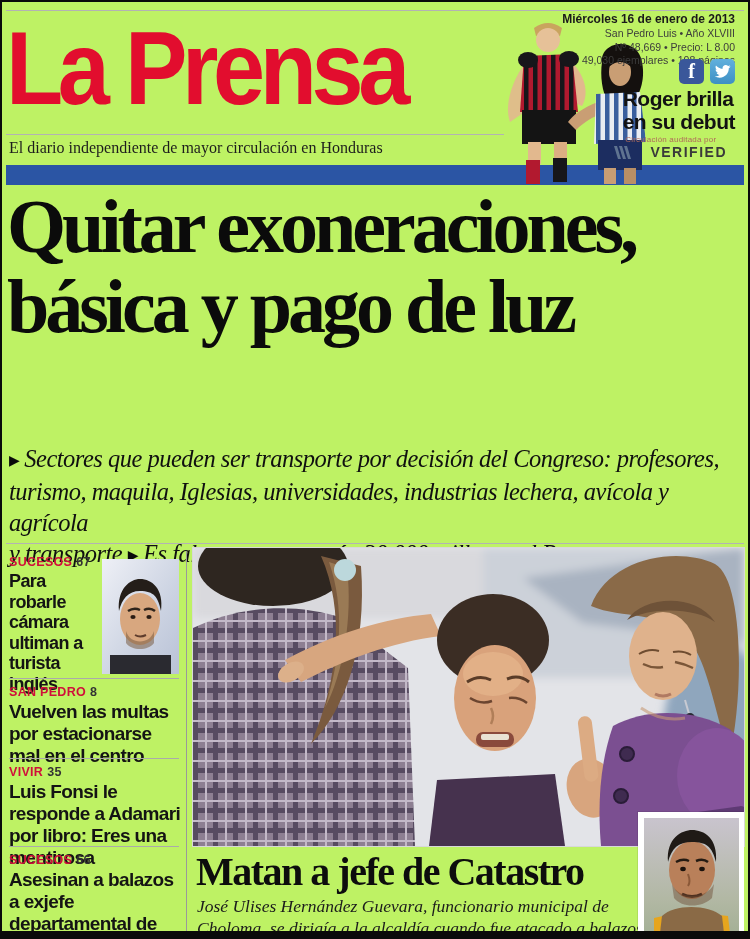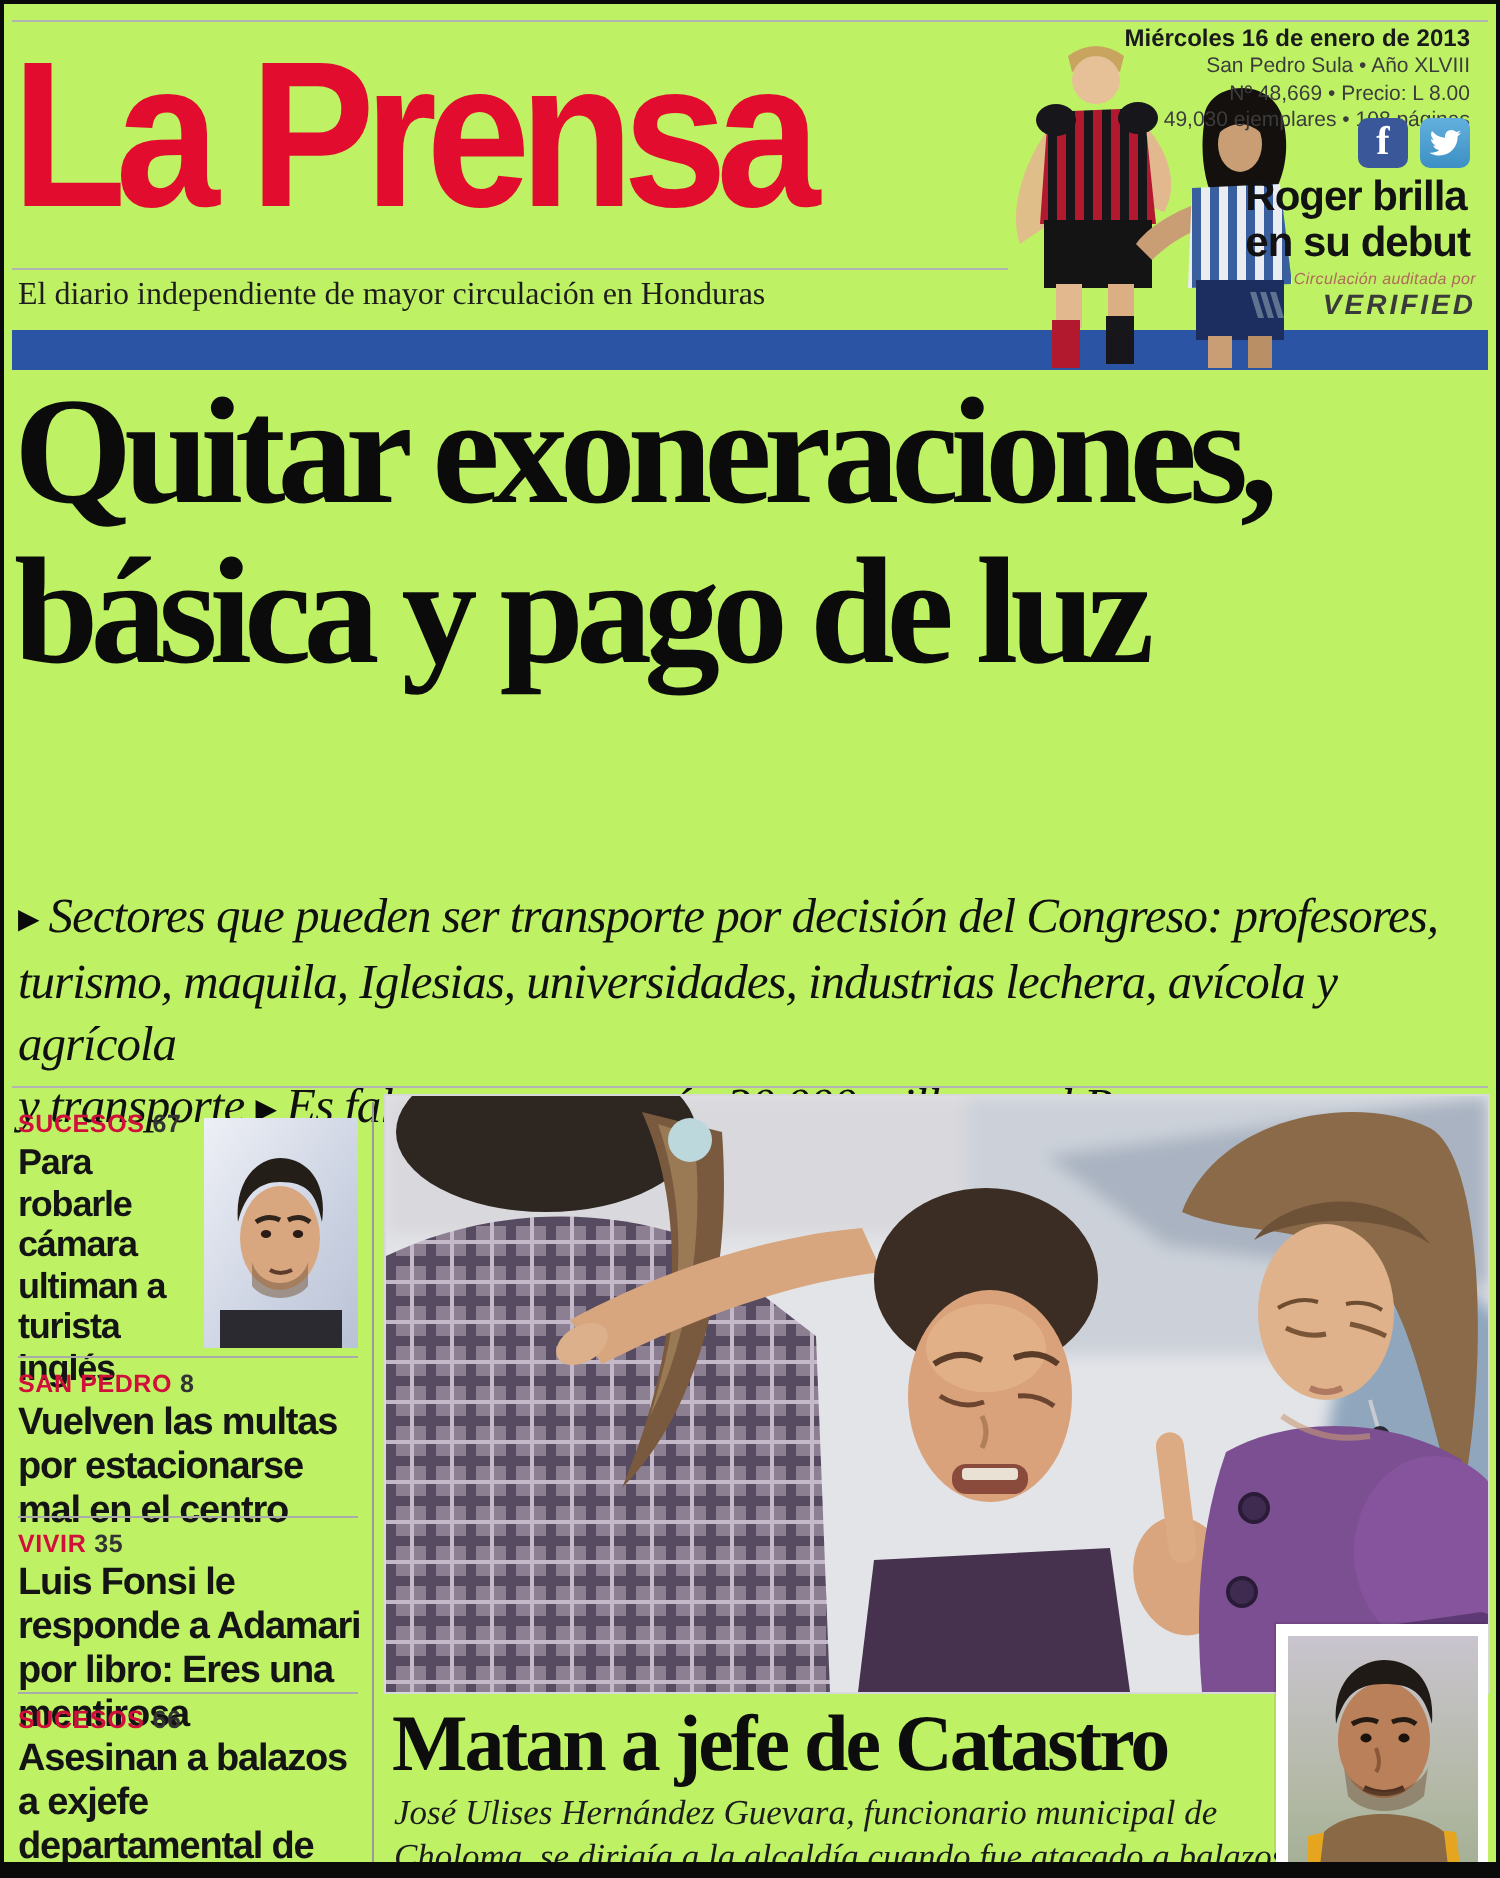--- a/index.html
+++ b/index.html
@@ -25,21 +25,21 @@
   .dateblock .d2 { font-size:10.5px; color:#3c3c3c; line-height:13.5px; }
   .social { position:absolute; right:13px; top:57px; display:flex; gap:6px; z-index:6; }
   .sicon { width:25px; height:25px; border-radius:5px; display:flex; align-items:center; justify-content:center; }
   .fb { background:#3a579a; color:#fff; font-family:"Liberation Serif",serif; font-weight:bold; font-size:20px; }
   .tw { background:linear-gradient(#62b0dd,#3d8fc4); }
   .promo { position:absolute; right:13px; top:85px; z-index:6;
     font-weight:bold; font-size:21px; line-height:23px; letter-spacing:-0.5px; color:#121212; }
   .promo .pg { color:#e20d2e; font-size:16px; }
   .tagline { position:absolute; left:7px; top:137px; font-family:"Liberation Serif",serif;
     font-size:16px; color:#1d1d1d; z-index:2; }
-  .verified { position:absolute; right:10px; top:133px; text-align:right; z-index:6;font-style:italic; }
+  .verified { position:absolute; right:21px; top:133px; text-align:center; z-index:6; }
   .verified .small { font-size:8px; color:#b06a5a; letter-spacing:.2px; }
   .verified .big { display:flex; align-items:center; justify-content:flex-end; gap:18px;
     font-weight:bold; font-size:14px; letter-spacing:1.5px; color:#3a3a3a; }
   .bluebar { position:absolute; left:4px; top:163px; width:738px; height:20px; background:#2b55a4; z-index:1; }
   .players { position:absolute; left:468px; top:8px; width:190px; height:174px; z-index:5; }
 
   
   .headline { position:absolute; left:5px; top:184px; z-index:3; }
   .headline div {
     font-family:"Liberation Serif",serif; font-weight:bold;
@@ -79,21 +79,21 @@
 <body>
 
 <div class="page">
 
   <div class="hairline" style="left:4px; top:8px; width:738px;"></div>
 
   <div class="logo">La Prensa</div>
 
   <div class="dateblock">
     <div class="d1">Miércoles 16 de enero de 2013</div>
-    <div class="d2">San Pedro Sula • Año XLVIII</div>
+    <div class="d2">San Pedro Luis • Año XLVIII</div>
     <div class="d2">Nº 48,669 • Precio: L 8.00</div>
     <div class="d2">49,030 ejemplares • 108 páginas</div>
   </div>
 
   <div class="social">
     <div class="sicon fb">
         <span>f</span>
       </div>
     <div class="sicon tw">
       <svg width="17" height="17" viewBox="0 0 24 24">

